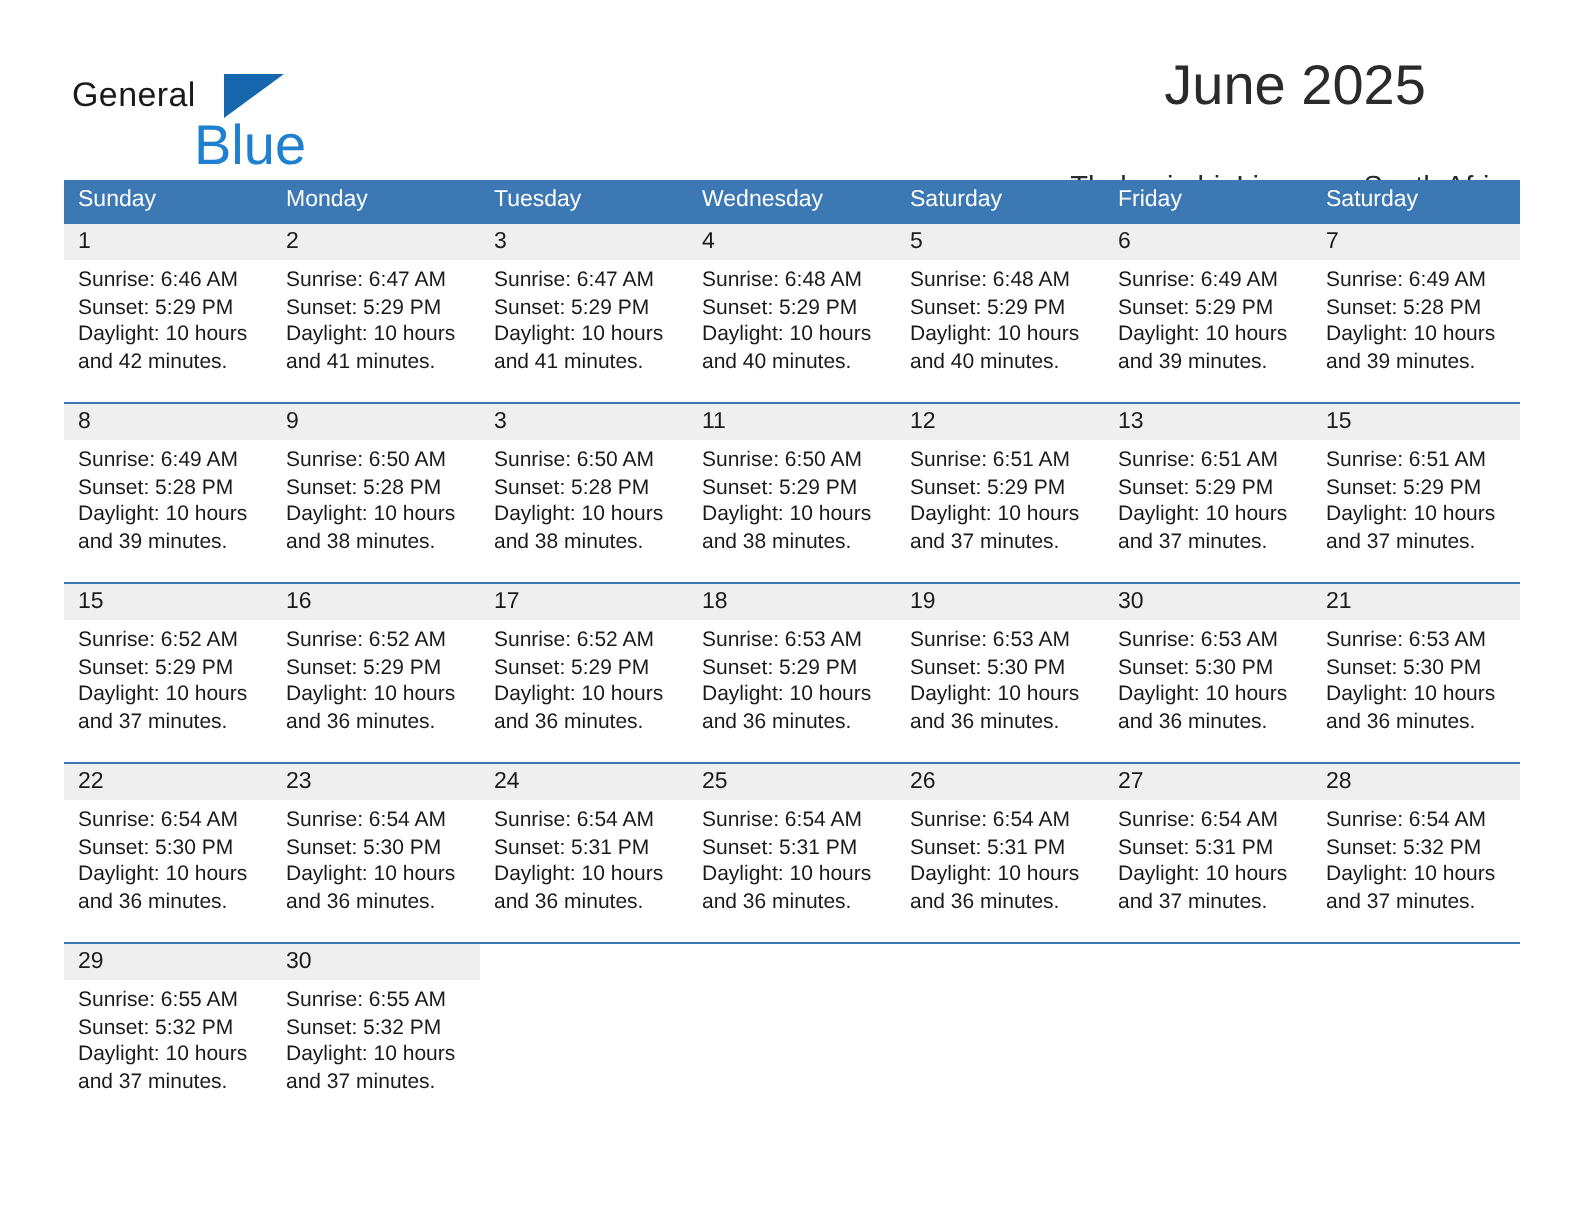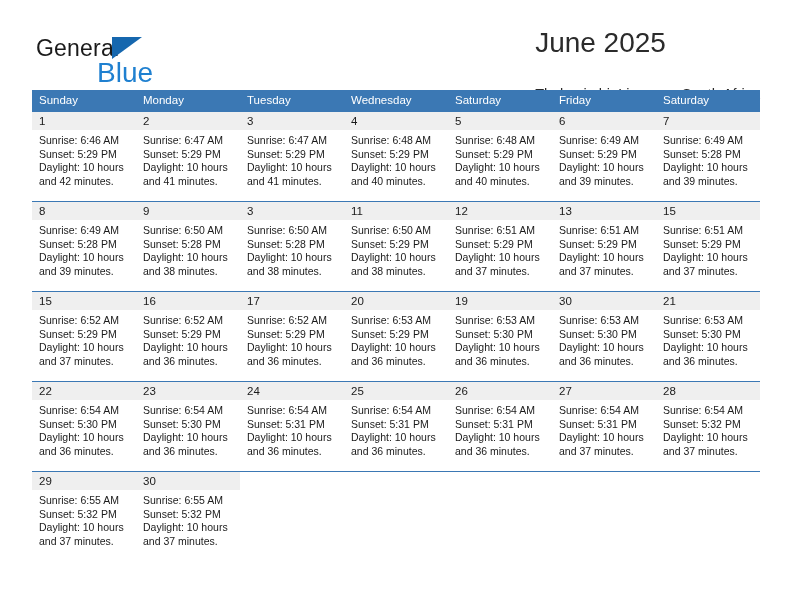--- a/index.html
+++ b/index.html
@@ -33,21 +33,21 @@
     position: absolute;
     left: 4px;
     top: 8px;
     width: 170px;
     height: 56px;
   }
   .logo-general {
     position: absolute;
     left: 0;
     top: 0;
-    font-size: 23px;
+    font-size: 17px;
     letter-spacing: 0.2px;
     color: #1a1a1a;
     font-family: "Liberation Sans", sans-serif;
     line-height: 28px;
   }
   .logo-triangle {
     position: absolute;
     left: 76px;
     top: 3px;
     width: 0;
@@ -61,21 +61,21 @@
     top: 25px;
     font-size: 28px;
     color: #1f80d0;
     line-height: 28px;
   }
 
   .title-block {
     position: absolute;
     right: 0;
     top: 0;
-    text-align: left;
+    text-align: center;
   }
   .cal-title {
     font-size: 28px;
     color: #2b2b2b;
     line-height: 34px;
     font-weight: normal;
     margin: 0;
     white-space: nowrap;
   }
   .cal-subtitle {
@@ -328,21 +328,21 @@
         <td>
             <div class="daynum">17</div>
             <div class="details">
               <div>Sunrise: 6:52 AM</div>
               <div>Sunset: 5:29 PM</div>
               <div>Daylight: 10 hours</div>
               <div>and 36 minutes.</div>
             </div>
           </td>
         <td>
-            <div class="daynum">20</div>
+            <div class="daynum">18</div>
             <div class="details">
               <div>Sunrise: 6:53 AM</div>
               <div>Sunset: 5:29 PM</div>
               <div>Daylight: 10 hours</div>
               <div>and 36 minutes.</div>
             </div>
           </td>
         <td>
             <div class="daynum">19</div>
             <div class="details">

